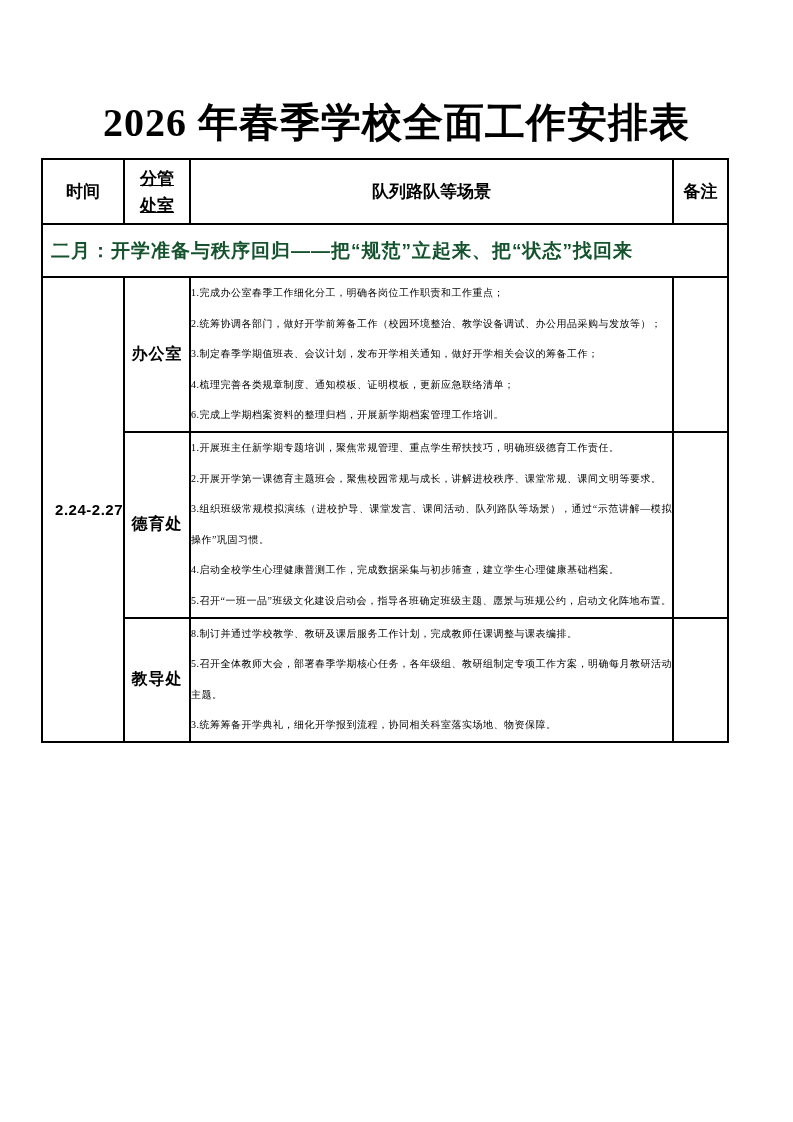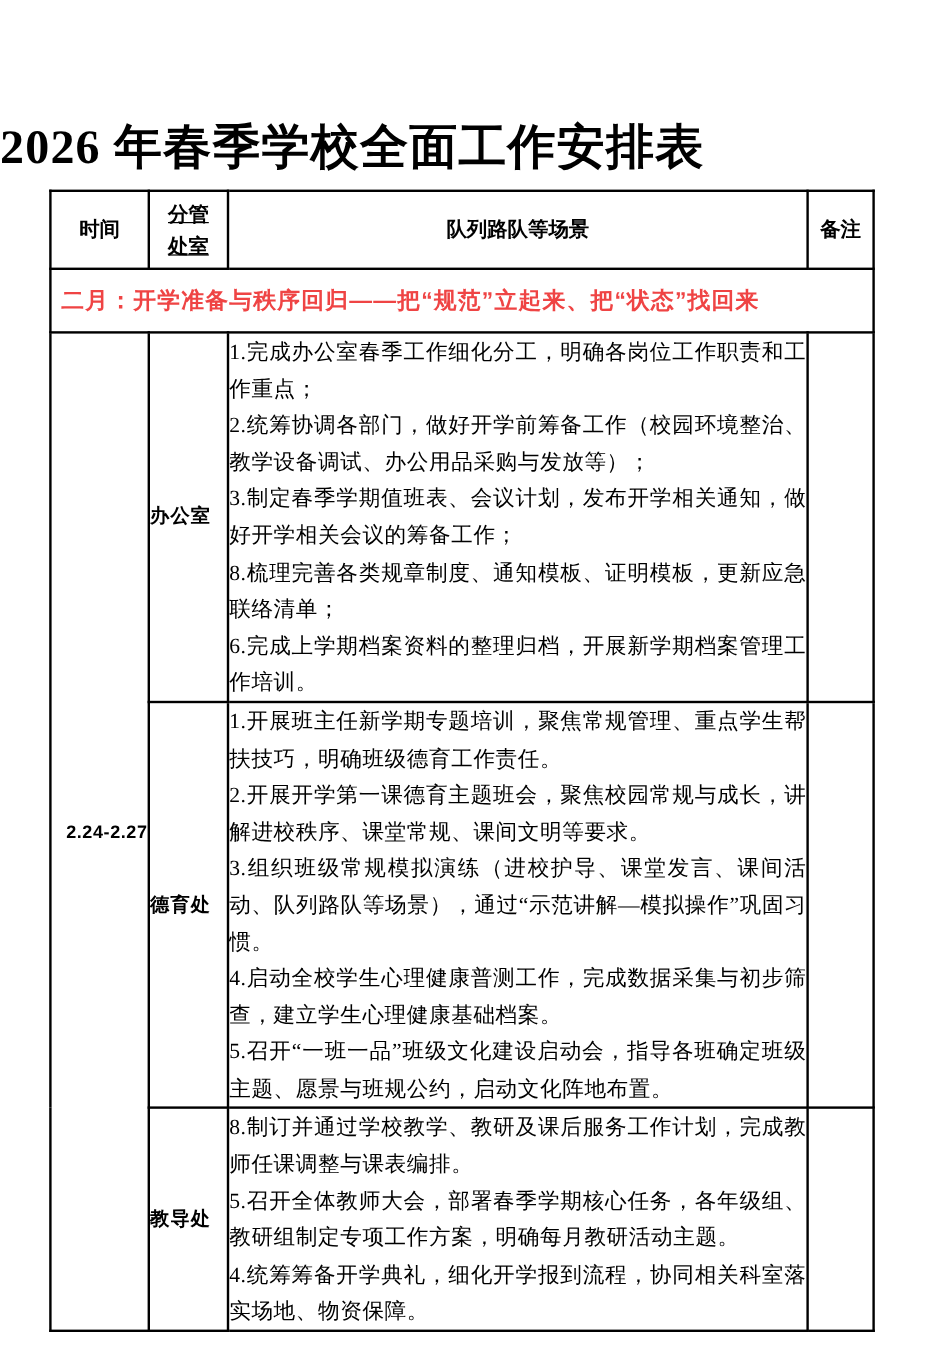--- a/index.html
+++ b/index.html
@@ -13,21 +13,21 @@
     position: relative;
     font-family: "Liberation Sans", sans-serif;
     color: #000000;
     overflow: hidden;
   }
   .doc-title {
     margin: 0;
     padding-top: 94px;
     height: 58px;
     line-height: 58px;
-    text-align: left;
+    text-align: center;
     font-family: "Liberation Serif", serif;
     font-weight: bold;
     font-size: 40px;
     letter-spacing: 1px;
     white-space: nowrap;
   }
   table.schedule {
     border-collapse: collapse;
     table-layout: fixed;
     margin: 6px 0 0 41px;
@@ -67,27 +67,28 @@
   }
   td.time-cell {
     font-weight: bold;
     font-size: 15px;
     text-align: right;
     letter-spacing: 0.5px;
   }
   td.dept-cell {
     font-weight: bold;
     font-size: 16px;
+    text-align: center;
     letter-spacing: 1px;
   }
   td.content-cell {
     vertical-align: top;
     padding: 2px 4px 0 5px;
     font-family: "Liberation Serif", serif;
-    font-size: 18px;
+    font-size: 10px;
   }
   td.content-cell p {
     margin: 0;
     line-height: 30.6px;
     text-align: justify;
     letter-spacing: 0.5px;
   }
   td.note-cell {
     font-size: 15px;
   }
@@ -110,31 +111,31 @@
     <th>时间</th>
     <th>
       <span class="dept-header-line">分管</span>
       <span class="dept-header-line">处室</span>
     </th>
     <th>队列路队等场景</th>
     <th>备注</th>
   </tr>
 
   <tr class="banner-row">
-    <td colspan="4" style="color: #ef4444; border-radius: 26px;">二月：开学准备与秩序回归——把“规范”立起来、把“状态”找回来</td>
+    <td colspan="4" style="color: #14532d; border-radius: 26px;">二月：开学准备与秩序回归——把“规范”立起来、把“状态”找回来</td>
   </tr>
 
   <tr>
     <td class="time-cell" rowspan="3">2.24-2.27</td>
     <td class="dept-cell">办公室</td>
     <td class="content-cell">
       <p>1.完成办公室春季工作细化分工，明确各岗位工作职责和工作重点；</p>
       <p>2.统筹协调各部门，做好开学前筹备工作（校园环境整治、教学设备调试、办公用品采购与发放等）；</p>
       <p>3.制定春季学期值班表、会议计划，发布开学相关通知，做好开学相关会议的筹备工作；</p>
-      <p>8.梳理完善各类规章制度、通知模板、证明模板，更新应急联络清单；</p>
+      <p>4.梳理完善各类规章制度、通知模板、证明模板，更新应急联络清单；</p>
       <p>6.完成上学期档案资料的整理归档，开展新学期档案管理工作培训。</p>
     </td>
     <td class="note-cell"></td>
   </tr>
 
   <tr>
     <td class="dept-cell">德育处</td>
     <td class="content-cell">
       <p>1.开展班主任新学期专题培训，聚焦常规管理、重点学生帮扶技巧，明确班级德育工作责任。</p>
       <p>2.开展开学第一课德育主题班会，聚焦校园常规与成长，讲解进校秩序、课堂常规、课间文明等要求。</p>
@@ -143,18 +144,18 @@
       <p>5.召开“一班一品”班级文化建设启动会，指导各班确定班级主题、愿景与班规公约，启动文化阵地布置。</p>
     </td>
     <td class="note-cell"></td>
   </tr>
 
   <tr>
     <td class="dept-cell">教导处</td>
     <td class="content-cell">
       <p>8.制订并通过学校教学、教研及课后服务工作计划，完成教师任课调整与课表编排。</p>
       <p>5.召开全体教师大会，部署春季学期核心任务，各年级组、教研组制定专项工作方案，明确每月教研活动主题。</p>
-      <p>4.统筹筹备开学典礼，细化开学报到流程，协同相关科室落实场地、物资保障。</p>
+      <p>3.统筹筹备开学典礼，细化开学报到流程，协同相关科室落实场地、物资保障。</p>
     </td>
     <td class="note-cell"></td>
   </tr>
 </tbody>
   </table>
 
 </body></html>

